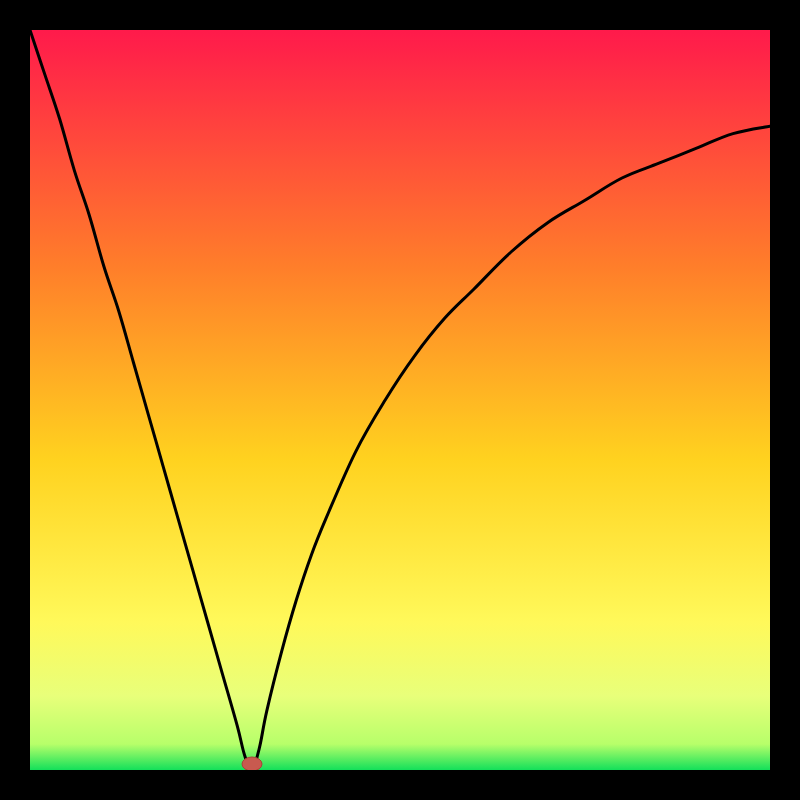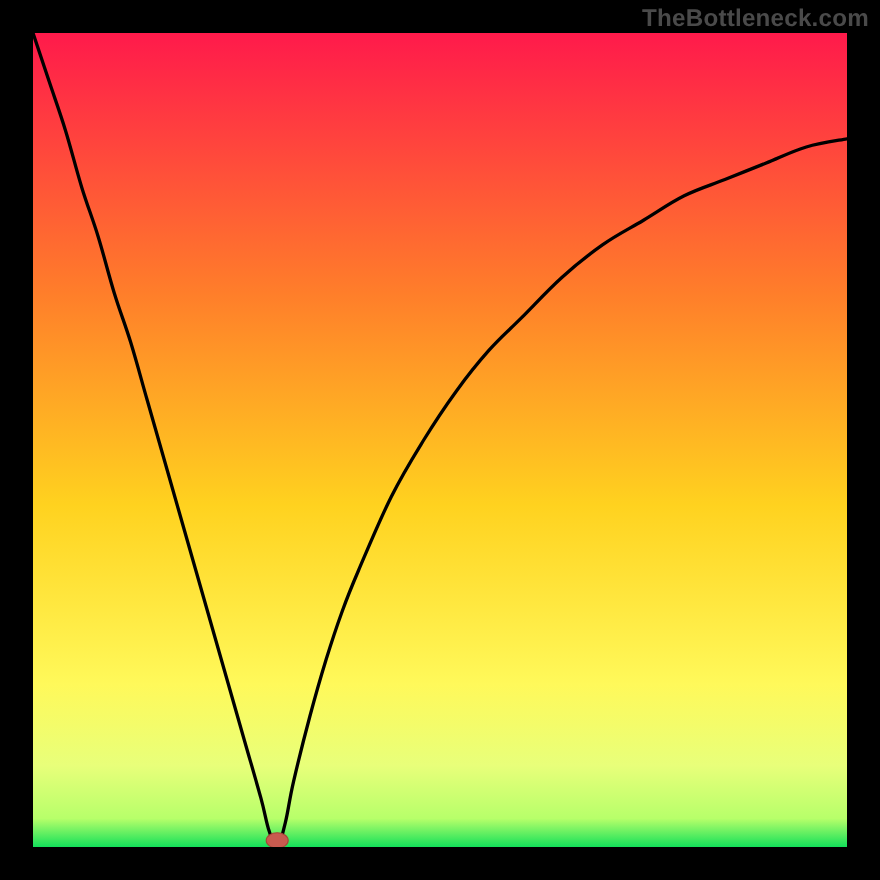--- a/index.html
+++ b/index.html
@@ -34,21 +34,20 @@
     font-weight: 600;
     letter-spacing: 0.2px;
     user-select: none;
   }
   svg { display: block; }
 </style>
 </head>
 <body>
 
 <div class="outer">
-  <div class="watermark">TheBottleneck.com</div>
   <div class="plot">
     <svg id="chart-svg" width="740" height="740" viewBox="0 0 740 740">
       <defs>
         <linearGradient id="bg-grad" x1="0" y1="0" x2="0" y2="1">
             <stop offset="0.00%" stop-color="#ff1a4b"></stop>
             <stop offset="32.00%" stop-color="#ff7e2a"></stop>
             <stop offset="58.00%" stop-color="#ffd21f"></stop>
             <stop offset="80.00%" stop-color="#fff95a"></stop>
             <stop offset="90.00%" stop-color="#e8ff7a"></stop>
             <stop offset="96.50%" stop-color="#b7ff6a"></stop>

